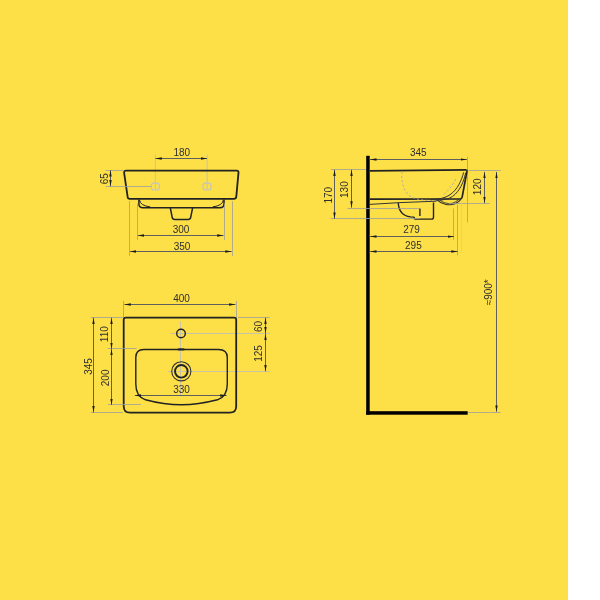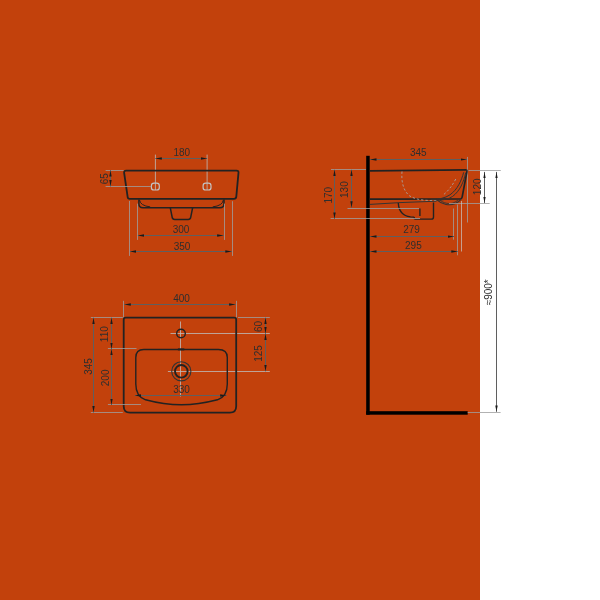--- a/index.html
+++ b/index.html
@@ -1,16 +1,16 @@
 <!DOCTYPE html>
 <html><head>
 <meta charset="utf-8">
 <style>
   html,body{margin:0;padding:0;background:#ffffff;}
-  .wrap{width:480px;height:600px;position:relative;background:#c2410c;}
+  .wrap{width:568px;height:600px;position:relative;background:#fde047;}
   svg{position:absolute;top:0;left:0;}
   text{font-family:"Liberation Sans",sans-serif;font-size:10px;fill:#2e2e2e;}
 </style>
 </head>
 <body>
 <div class="wrap">
 <svg width="600" height="600" viewBox="0 0 600 600" fill="none">
 <defs>
 <marker id="ar" markerWidth="8" markerHeight="4" refX="6.4" refY="1.4" orient="auto-start-reverse" markerUnits="userSpaceOnUse">
   <path d="M0,0.2 L6.4,1.4 L0,2.6 z" fill="#1a1a1a" stroke="none"></path>

